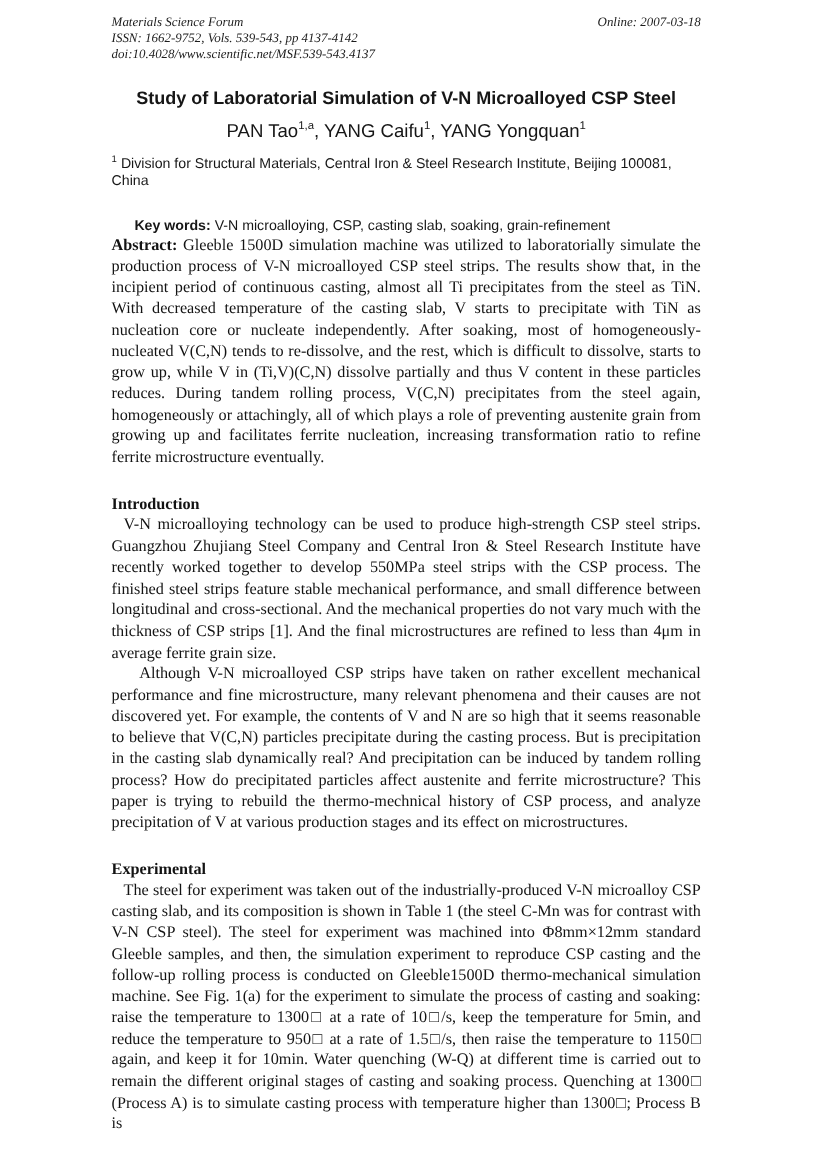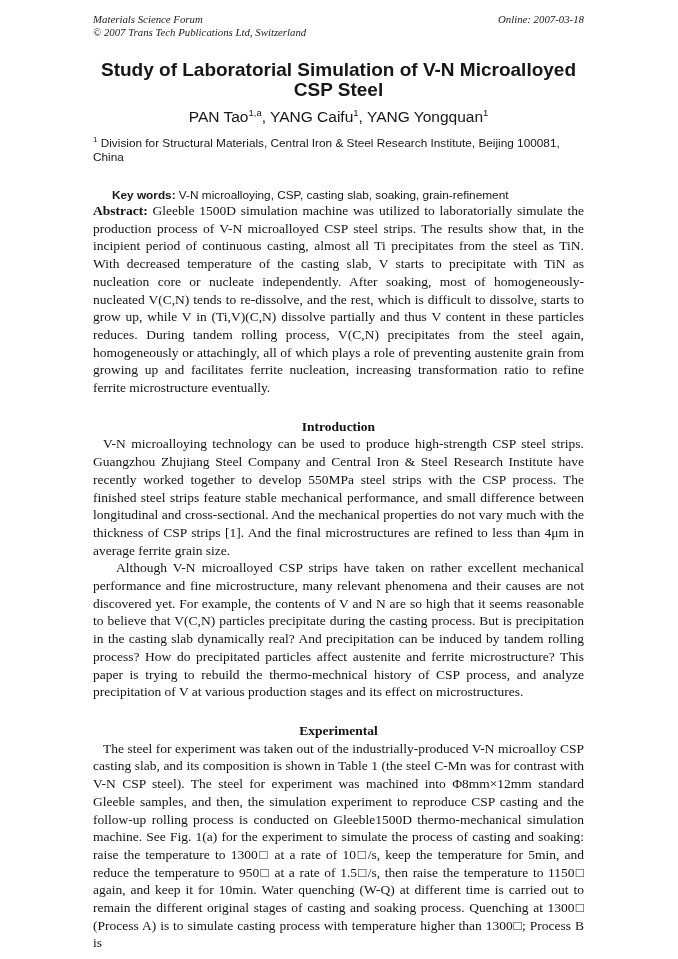--- a/index.html
+++ b/index.html
@@ -27,21 +27,21 @@
     color: #1b1b1b;
   }
   .jheader .right { white-space: nowrap; }
 
   
   .title {
     margin: 21px 0 0 0;
     text-align: center;
     font-family: "Liberation Sans", sans-serif;
     font-weight: bold;
-    font-size: 19px;
+    font-size: 15px;
     line-height: 20px;
     color: #161616;
   }
   .authors {
     margin-top: 7px;
     text-align: center;
     font-family: "Liberation Sans", sans-serif;
     font-size: 15.5px;
     line-height: 19px;
     color: #161616;
@@ -75,35 +75,36 @@
     color: #131313;
   }
   .body p { margin: 0; }
   .abstract { margin-top: 13px; }
   .section-heading {
     margin: 21px 0 0 0;
     font-family: "Liberation Serif", "DejaVu Serif", serif;
     font-size: 13.5px;
     line-height: 17.7px;
     font-weight: bold;
-    text-align: center;
+    text-align: left;
   }
   .indent-sm { text-indent: 10px; }
   .indent-lg { text-indent: 23px; }
   sup { line-height: 0; }
 </style>
 </head>
 <body>
 
 <div class="page">
 
   <div class="jheader">
     <div class="left">
       <div>Materials Science Forum</div>
-      <div>© 2007 Trans Tech Publications Ltd, Switzerland</div>
+      <div>ISSN: 1662-9752, Vols. 539-543, pp 4137-4142</div>
+      <div>doi:10.4028/www.scientific.net/MSF.539-543.4137</div>
     </div>
     <div class="right">Online: 2007-03-18</div>
   </div>
 
   <div class="content">
 
     <h1 class="title">Study of Laboratorial Simulation of V-N Microalloyed CSP Steel</h1>
 
     <div class="authors">
       <span><span>PAN Tao</span><sup>1,a</sup><span>, </span></span><span><span>YANG Caifu</span><sup>1</sup><span>, </span></span><span><span>YANG Yongquan</span><sup>1</sup></span>

